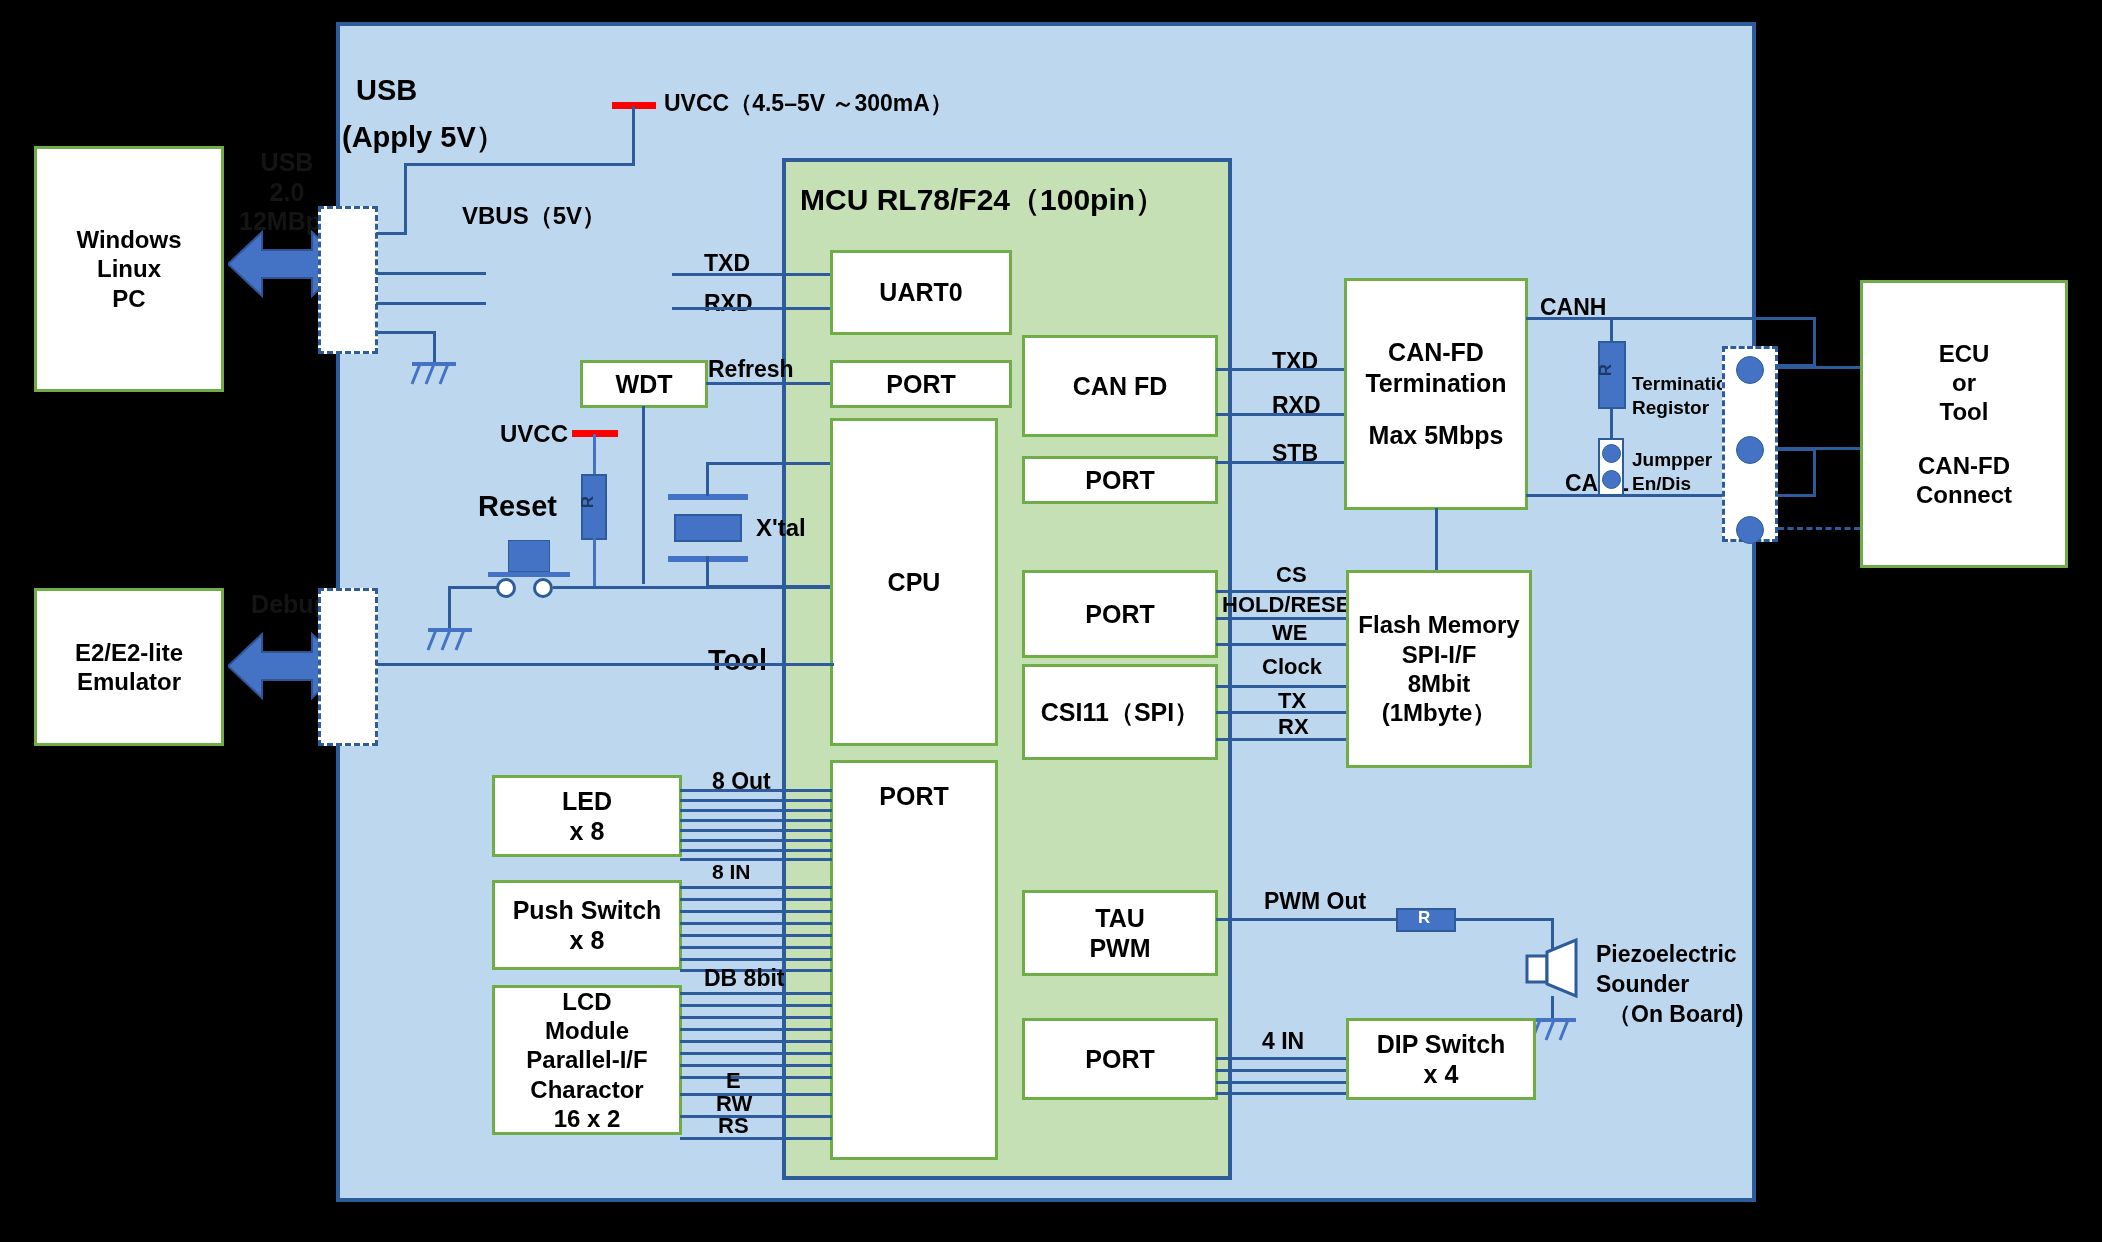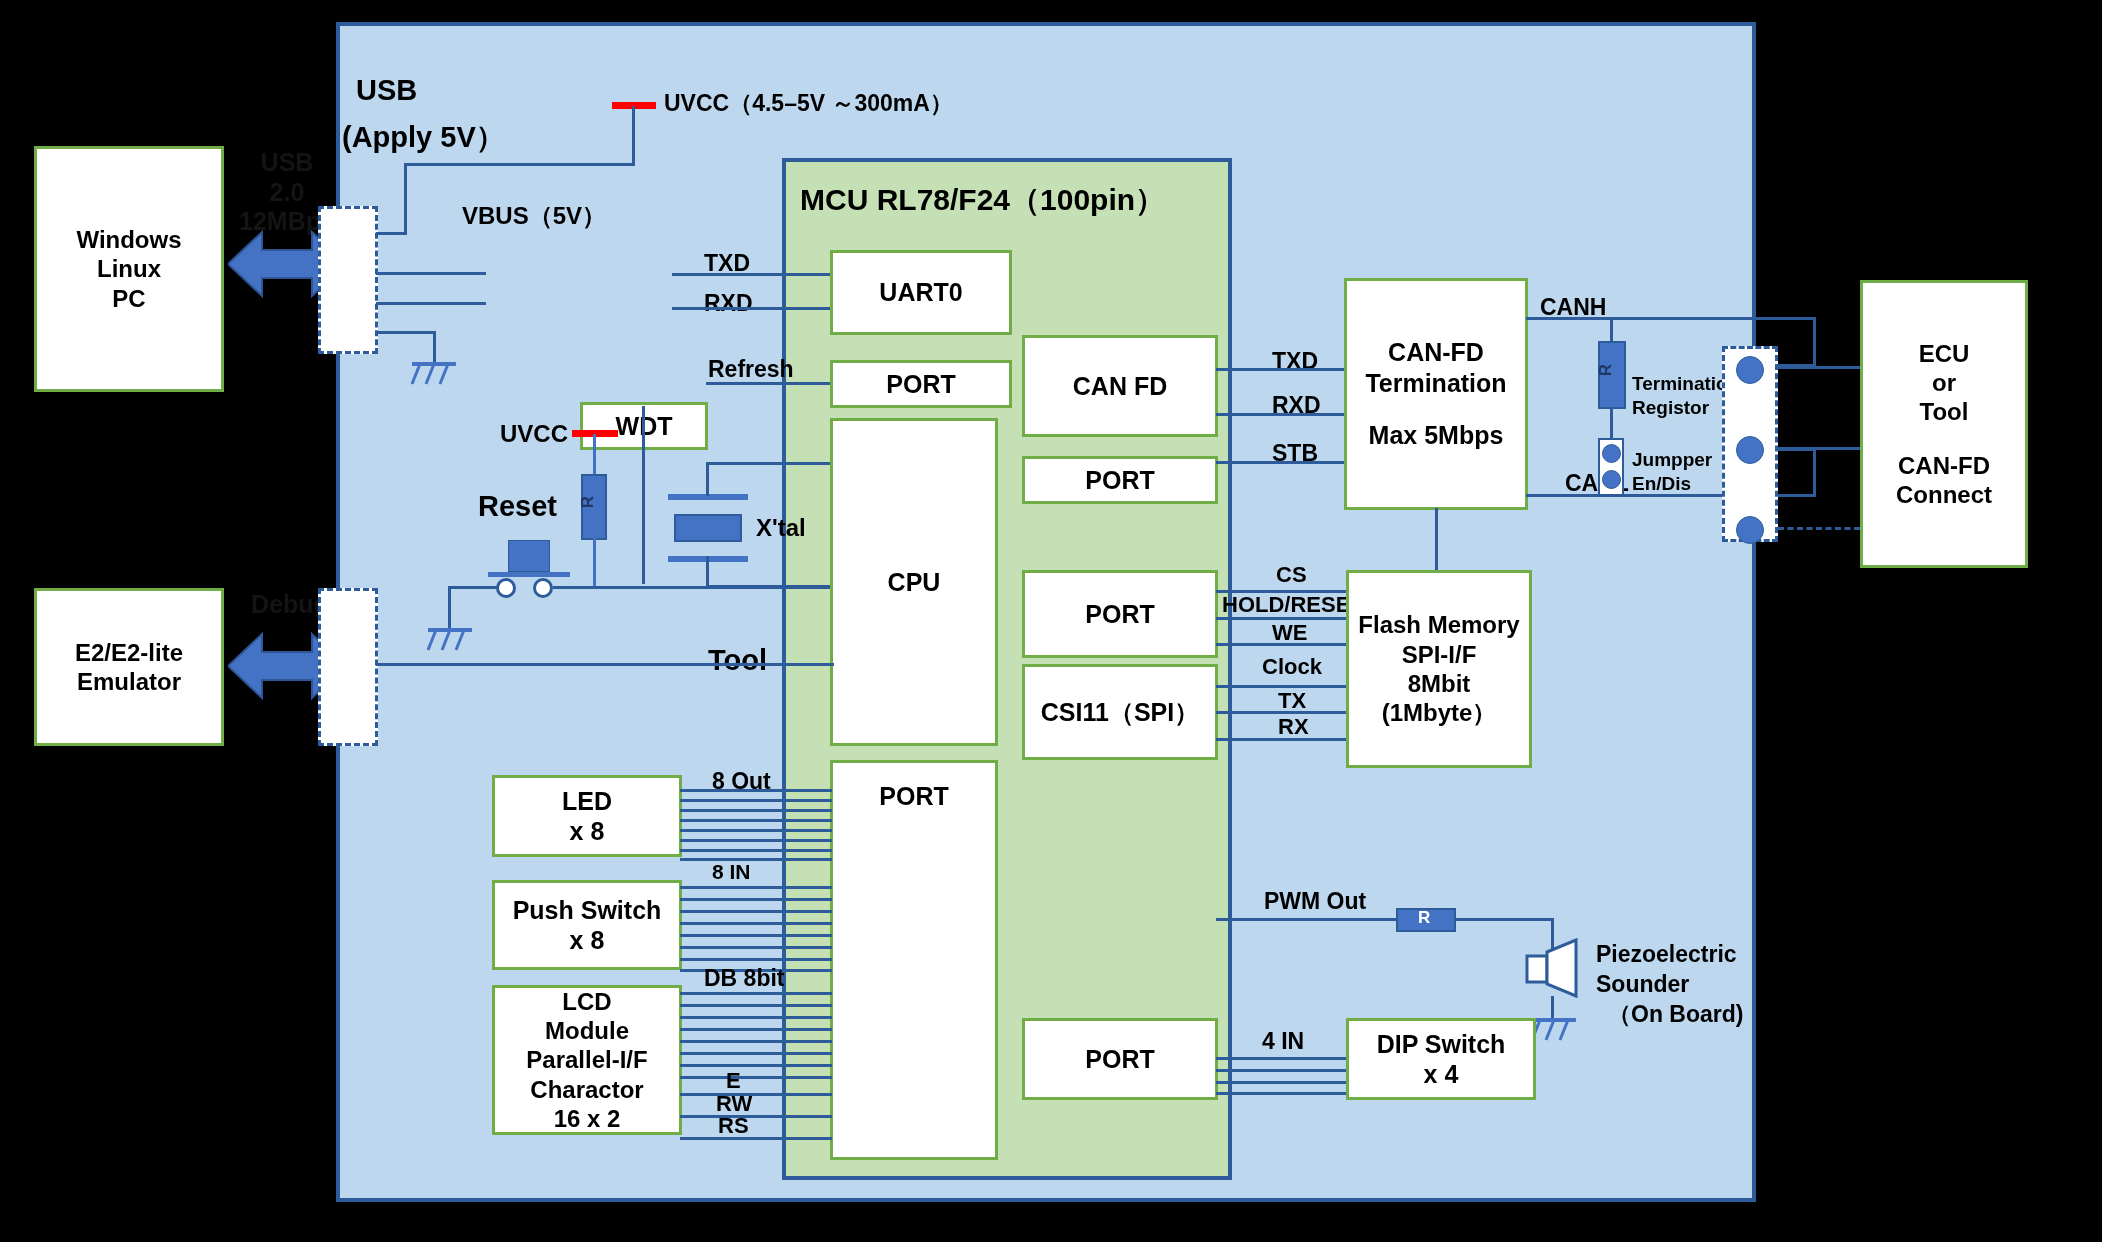--- a/index.html
+++ b/index.html
@@ -122,21 +122,21 @@
 
   <div class="lab" style="left:704px;top:250px;font-size:23px;">TXD</div>
   <div class="w wh" style="left:672px;top:273px;width:160px;"></div>
   <div class="lab" style="left:704px;top:290px;font-size:23px;">RXD</div>
   <div class="w wh" style="left:672px;top:307px;width:160px;"></div>
 
   <div class="blk" style="left:830px;top:250px;width:182px;height:85px;font-size:25px;">
     <span>UART0</span>
   </div>
 
-  <div class="blk" style="left:580px;top:360px;width:128px;height:48px;font-size:25px;margin-top:42px;">
+  <div class="blk" style="left:580px;top:360px;width:128px;height:48px;font-size:25px;">
     <span>WDT</span>
   </div>
   <div class="lab" style="left:708px;top:356px;font-size:23px;">Refresh</div>
   <div class="w wh" style="left:706px;top:382px;width:126px;"></div>
 
   <div class="blk" style="left:830px;top:360px;width:182px;height:48px;font-size:25px;">
     <span>PORT</span>
   </div>
 
   <div class="w wv" style="left:642px;top:406px;height:178px;"></div>
@@ -242,21 +242,21 @@
   </svg>
 
   <div class="conn" style="left:1722px;top:346px;width:56px;height:196px;"></div>
   <div class="dot" style="left:1736px;top:356px;width:26px;height:26px;"></div>
   <div class="dot" style="left:1736px;top:436px;width:26px;height:26px;"></div>
   <div class="dot" style="left:1736px;top:516px;width:26px;height:26px;"></div>
   <div class="w wh" style="left:1778px;top:366px;width:82px;"></div>
   <div class="w wh" style="left:1778px;top:447px;width:82px;"></div>
   <div class="abs" style="left:1778px;top:527px;width:82px;height:0;border-top:3px dashed #2e5c9a;"></div>
 
-  <div class="blk" style="left:1860px;top:280px;width:168px;height:288px;font-size:24px;">
+  <div class="blk" style="left:1860px;top:280px;width:208px;height:288px;font-size:24px;">
     <span>ECU</span>
     <span>or</span>
     <span>Tool</span>
     <span style="height:24px;"></span>
     <span>CAN-FD</span>
     <span>Connect</span>
   </div>
 
   <div class="blk" style="left:1022px;top:570px;width:196px;height:88px;font-size:25px;">
     <span>PORT</span>
@@ -336,20 +336,24 @@
   <div class="w wh" style="left:680px;top:1064px;width:152px;"></div>
   <div class="w wh" style="left:680px;top:1076px;width:152px;"></div>
 
   <div class="lab" style="left:726px;top:1068px;font-size:22px;">E</div>
   <div class="w wh" style="left:680px;top:1093px;width:152px;"></div>
   <div class="lab" style="left:716px;top:1091px;font-size:22px;">RW</div>
   <div class="w wh" style="left:680px;top:1115px;width:152px;"></div>
   <div class="lab" style="left:718px;top:1113px;font-size:22px;">RS</div>
   <div class="w wh" style="left:680px;top:1137px;width:152px;"></div>
 
+  <div class="blk" style="left:1022px;top:890px;width:196px;height:86px;font-size:25px;">
+    <span>TAU</span>
+    <span>PWM</span>
+  </div>
   <div class="lab" style="left:1264px;top:888px;font-size:23px;">PWM Out</div>
   <div class="w wh" style="left:1216px;top:918px;width:180px;"></div>
   <div class="res" style="left:1396px;top:908px;width:60px;height:24px;"></div>
   <div class="lab" style="left:1418px;top:908px;font-size:17px;color:#fff;">R</div>
   <div class="w wh" style="left:1456px;top:918px;width:98px;"></div>
   <div class="w wv" style="left:1551px;top:918px;height:34px;"></div>
 
   <svg class="abs" style="left:1524px;top:938px;width:64px;height:60px;" viewBox="0 0 64 60">
     <rect x="3" y="18" width="20" height="26" fill="#ffffff" stroke="#2e5c9a" stroke-width="3"></rect>
     <polygon points="23,14 52,2 52,58 23,46" fill="#ffffff" stroke="#2e5c9a" stroke-width="3"></polygon>

